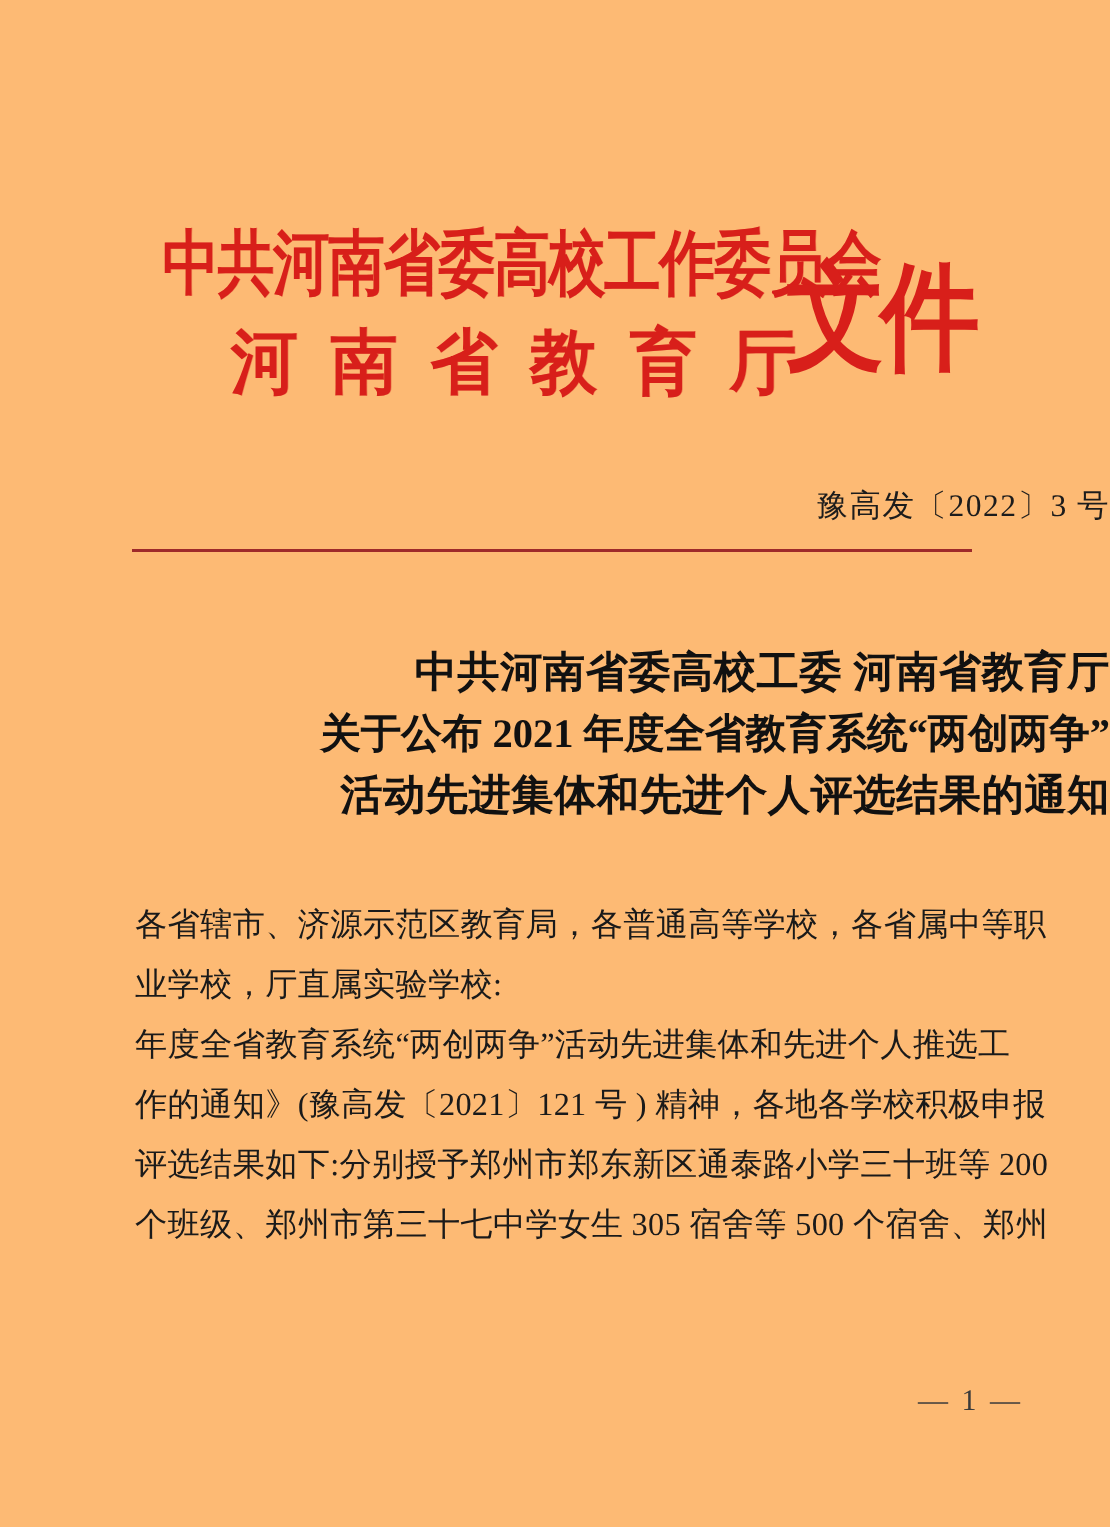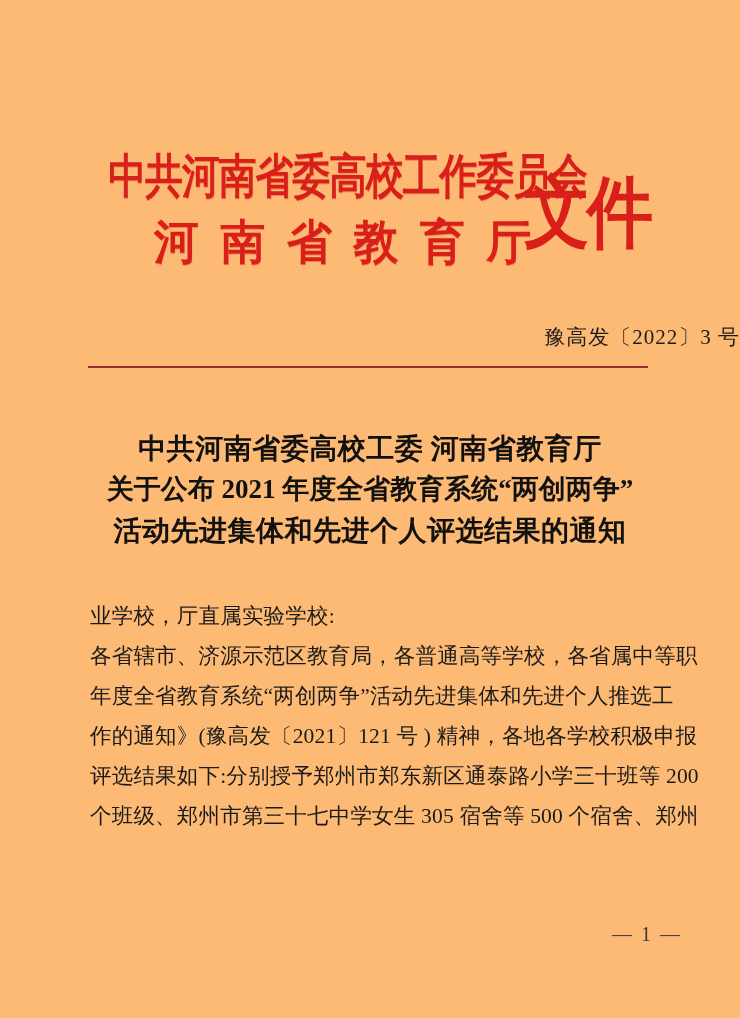--- a/index.html
+++ b/index.html
@@ -100,21 +100,21 @@
     height: 2px;
     background: #9e2a2a;
   }
 
   
   .doc-title {
     position: absolute;
     left: 0;
     top: 428px;
     width: 740px;
-    text-align: center;
+    text-align: right;
   }
   .doc-title .tline {
     font-family: "Liberation Serif", "DejaVu Serif", serif;
     font-weight: bold;
     font-size: 28px;
     line-height: 41px;
     color: #111111;
     letter-spacing: 0.5px;
     white-space: nowrap;
   }
@@ -173,22 +173,22 @@
 
   <div class="red-rule"></div>
 
   <div class="doc-title">
     <div class="tline">中共河南省委高校工委    河南省教育厅</div>
     <div class="tline wide">关于公布 2021 年度全省教育系统“两创两争”</div>
     <div class="tline">活动先进集体和先进个人评选结果的通知</div>
   </div>
 
   <div class="body-block">
+    <div class="body-line">各省辖市、济源示范区教育局，各普通高等学校，各省属中等职</div>
     <div class="body-line">业学校，厅直属实验学校:</div>
-    <div class="body-line">各省辖市、济源示范区教育局，各普通高等学校，各省属中等职</div>
     <div class="body-line">年度全省教育系统“两创两争”活动先进集体和先进个人推选工</div>
     <div class="body-line">作的通知》(豫高发〔2021〕121 号 ) 精神，各地各学校积极申报</div>
     <div class="body-line">评选结果如下:分别授予郑州市郑东新区通泰路小学三十班等 200</div>
     <div class="body-line">个班级、郑州市第三十七中学女生 305 宿舍等 500 个宿舍、郑州</div>
   </div>
 
   <div class="page-number">— 1 —</div>
 
 </div>
 

